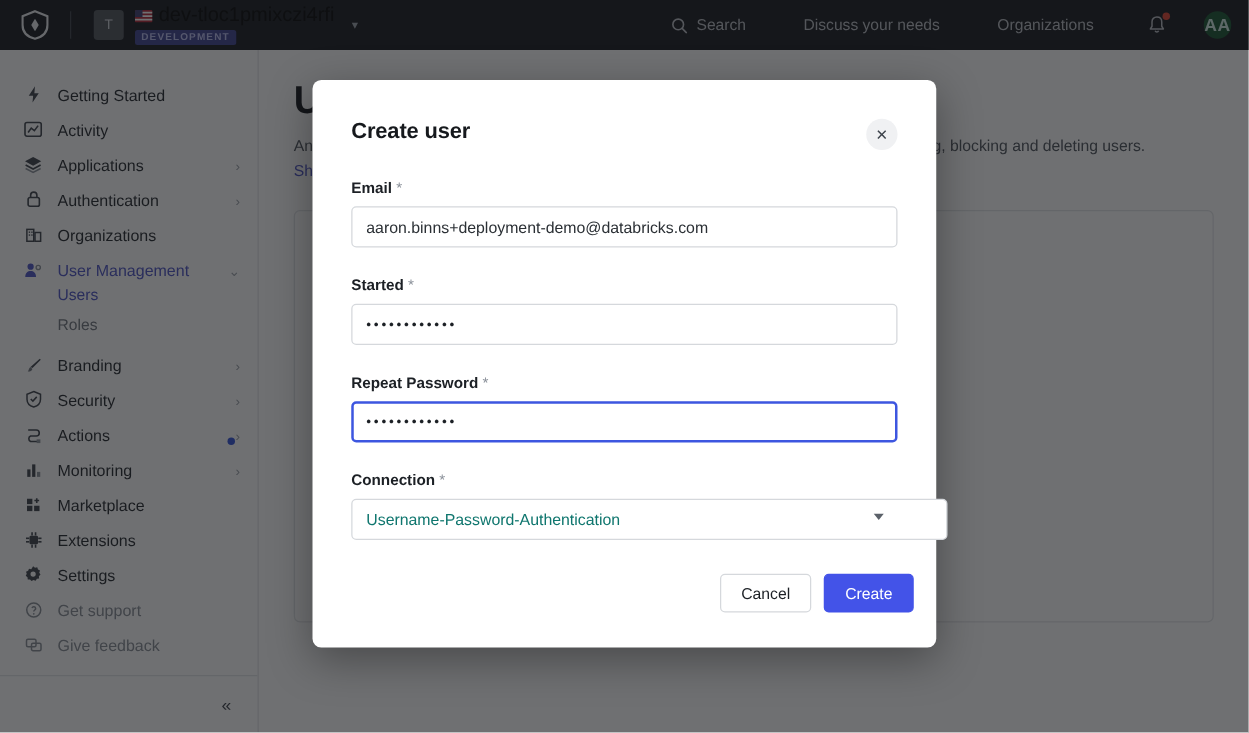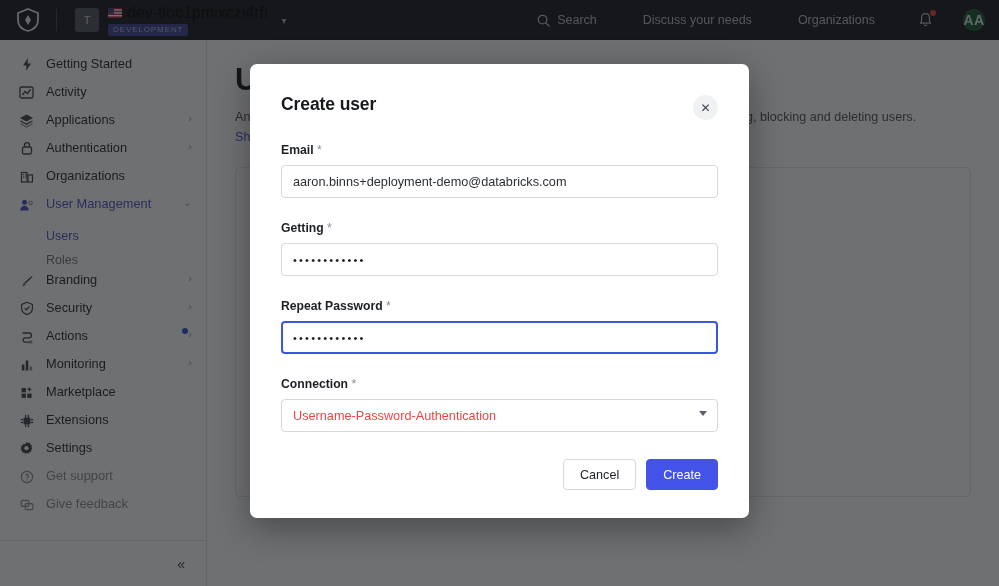--- a/index.html
+++ b/index.html
@@ -80,21 +80,21 @@
     border-radius: 1px;
     display: block;
   }
   .env-badge {
     margin-top: 3px;
     display: inline-block;
     align-self: flex-start;
     background: #3b3f8f;
     color: #b9bdf0;
     font-size: 8px;
-    font-weight: normal;
+    font-weight: bold;
     letter-spacing: .9px;
     padding: 2px 5px 2px 5px;
     border-radius: 2px;
   }
   .tenant-caret {
     margin-left: 14px;
     color: #9aa0a8;
     font-size: 10px;
     align-self: center;
   }
@@ -148,21 +148,21 @@
     top: 40px; left: 0;
     width: 207px;
     height: 546px;
     background: #ffffff;
     border-right: 1px solid #e3e5e8;
     padding-top: 16px;
     z-index: 2;
   }
   .nav-item {
     display: flex;
-    align-items: flex-start;
+    align-items: flex-end;
     height: 28px;
     padding: 0 14px 0 18px;
     font-size: 12.8px;
     color: #1f2328;
     position: relative;
     cursor: pointer;
   }
   .nav-item .nav-ico {
     width: 17px;
     height: 17px;
@@ -336,47 +336,47 @@
     border: 2px solid #3d56e0;
     padding: 0 10px;
   }
   .pw-dots {
     letter-spacing: 2.2px;
     font-size: 11px;
     color: #1c2025;
   }
   .select-wrap { position: relative; width: 437px; }
   .field-select {
-    width: 437px;
+    width: 477px;
     height: 33px;
     border: 1px solid #d5d8dc;
     border-radius: 4px;
     padding: 0 28px 0 11px;
     font-size: 12.7px;
-    color: #ef4444;
+    color: #0f766e;
     font-family: "Liberation Sans", sans-serif;
     background: #fff;
     outline: none;
     appearance: none;
     -webkit-appearance: none;
     cursor: pointer;
   }
   .select-arrow {
     position: absolute;
     right: 11px;
     top: 12px;
     width: 0; height: 0;
     border-left: 4.5px solid transparent;
     border-right: 4.5px solid transparent;
     border-top: 5px solid #5b6169;
     pointer-events: none;
   }
   .modal-actions {
     position: absolute;
-    right: 31px;
+    right: 18px;
     bottom: 28px;
     display: flex;
     gap: 10px;
   }
   .btn {
     height: 31px;
     border-radius: 4px;
     font-size: 12.6px;
     font-family: "Liberation Sans", sans-serif;
     cursor: pointer;
@@ -655,21 +655,21 @@
     <div class="field">
       <label class="field-label">
         <span>Email</span>
         <span class="req">*</span>
       </label>
       <input class="field-input" type="text" value="aaron.binns+deployment-demo@databricks.com" style="">
     </div>
 
     <div class="field">
       <label class="field-label">
-        <span>Getting</span>
+        <span>Started</span>
         <span class="req">*</span>
       </label>
       <input class="field-input pw-dots" type="text" value="••••••••••••" style="">
     </div>
 
     <div class="field">
       <label class="field-label">
         <span>Repeat Password</span>
         <span class="req">*</span>
       </label>

